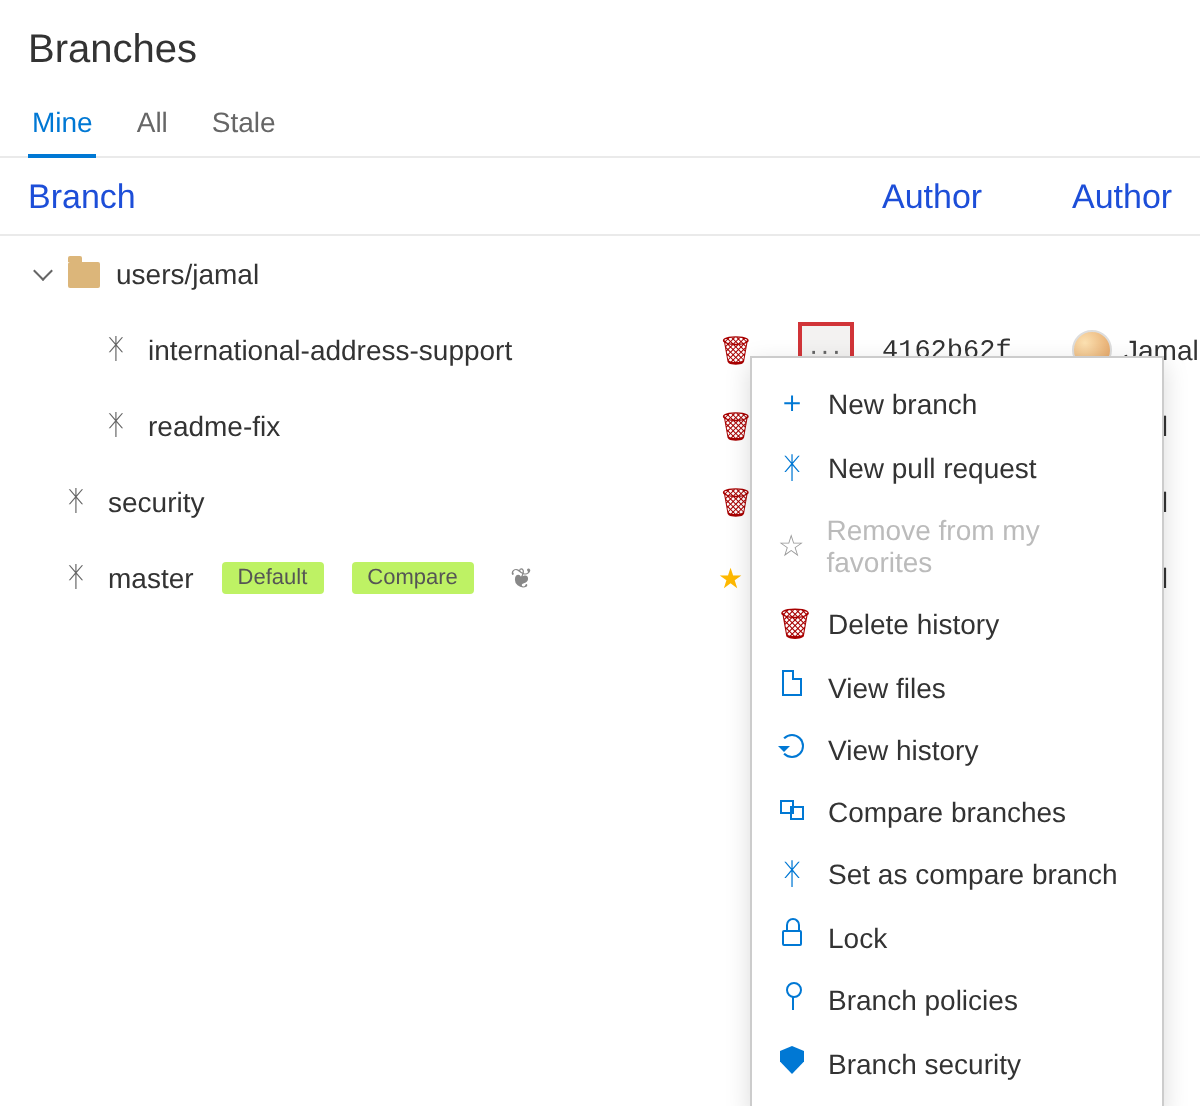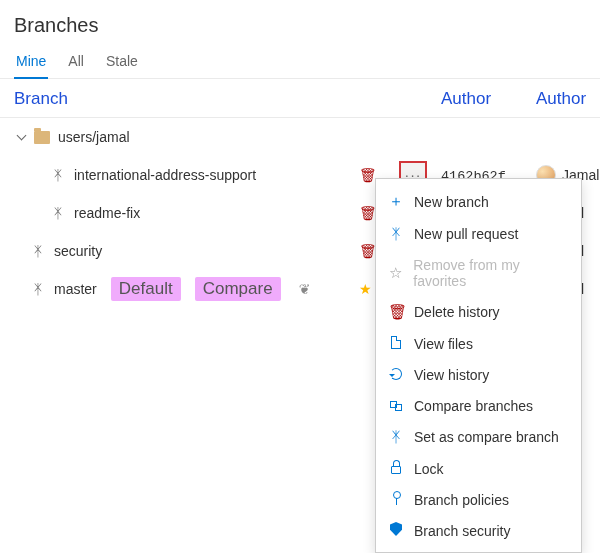--- a/index.html
+++ b/index.html
@@ -80,24 +80,24 @@
     background:#dcb67a; border-radius:1px 1px 0 0;
   }
   .branch-glyph {
     font-family: monospace;
     color: #666;
     width: 16px; text-align:center;
   }
   .indent-1 { padding-left: 36px; }
   .indent-0 { padding-left: 2px; }
   .badge {
-    background: #f0abfc;
+    background: #bef264;
     color: #555;
     padding: 2px 8px;
-    font-size: 17px;
+    font-size: 11px;
     border-radius: 2px;
     margin-left: 6px;
   }
   .trash {
     color: #a80000;
     width: 16px; text-align: center;
     cursor: pointer;
   }
   .more-btn {
     width: 28px; height: 28px;

